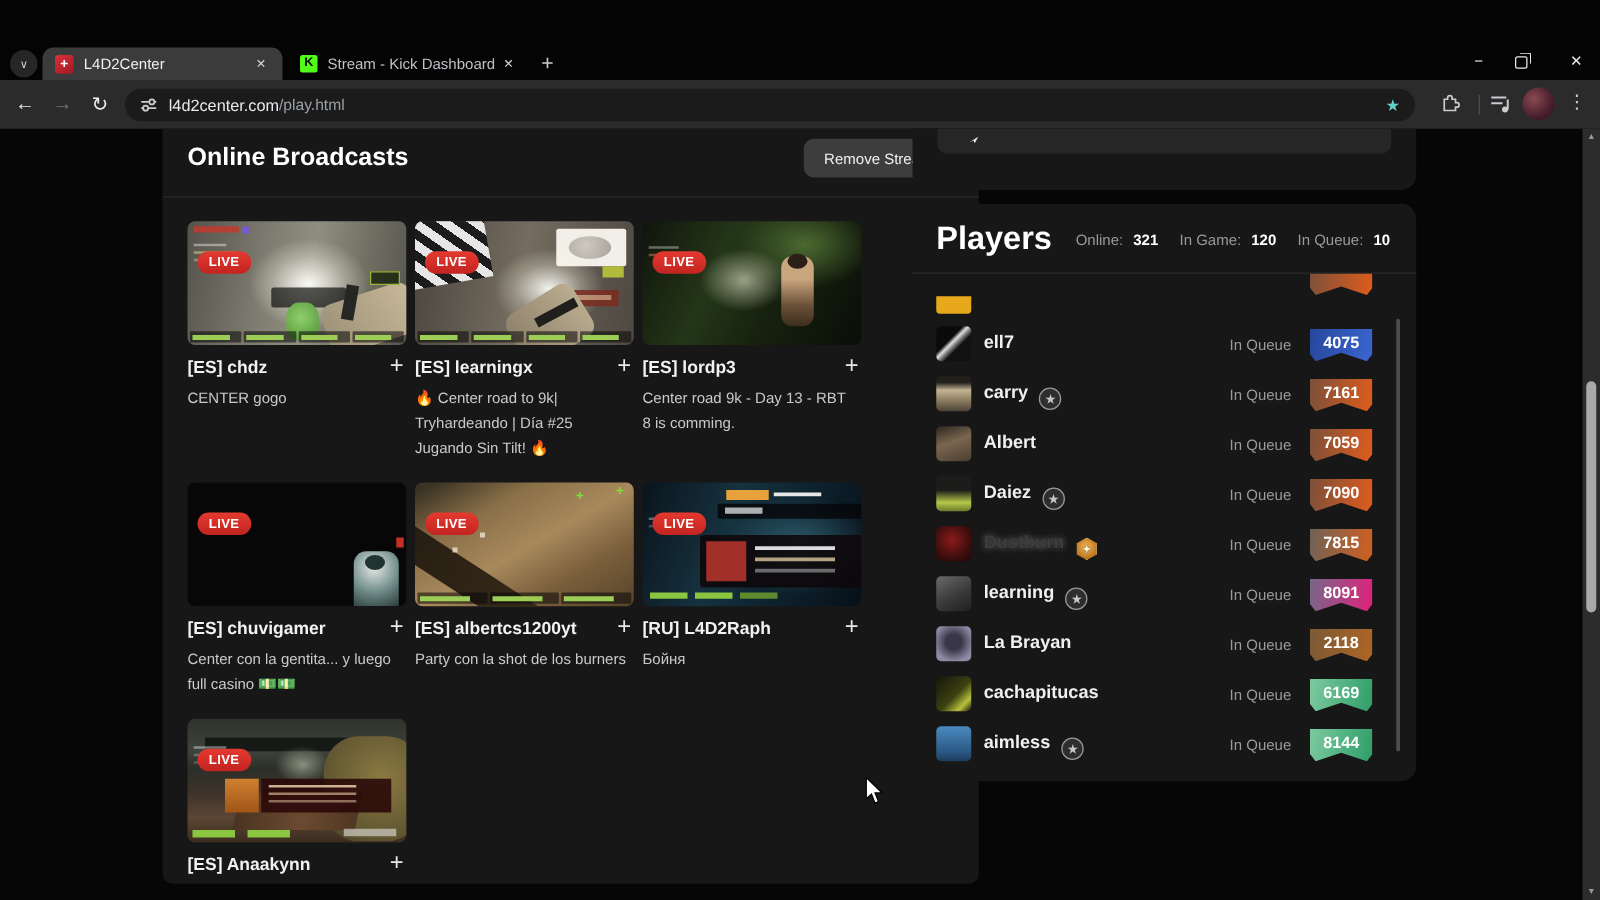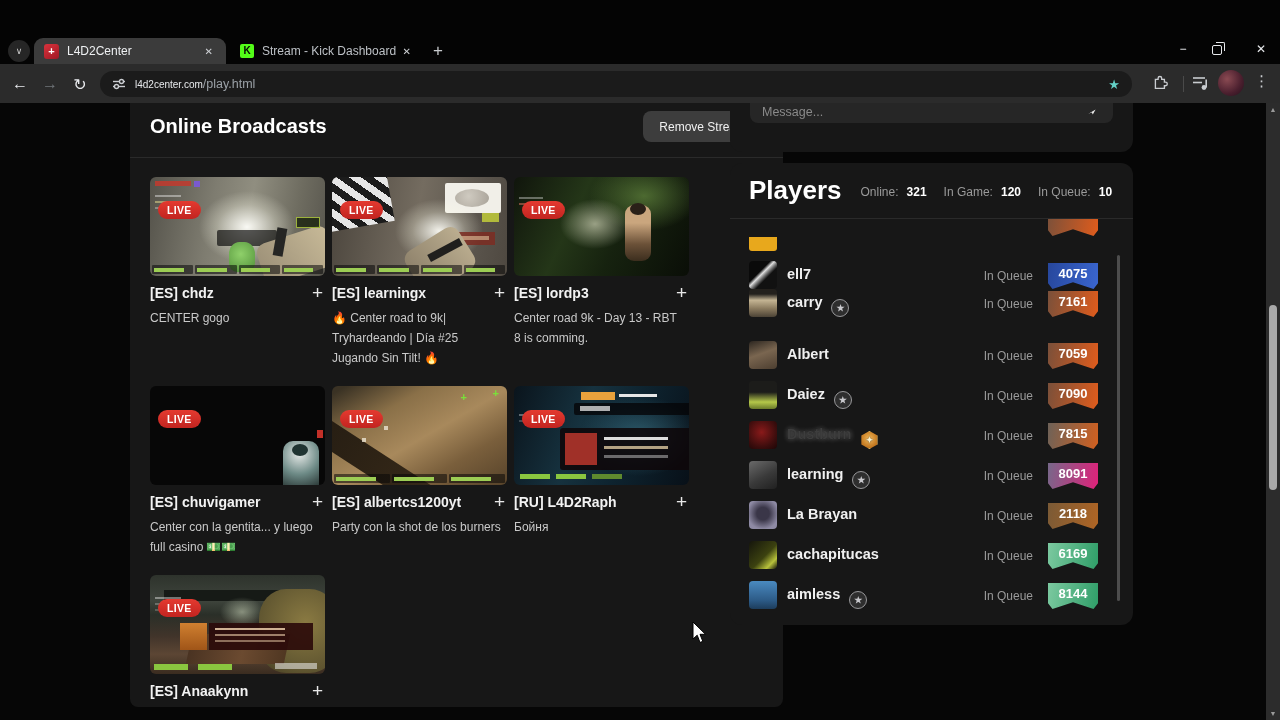--- a/index.html
+++ b/index.html
@@ -26,21 +26,21 @@
   .restore-ico{position:absolute;top:45px;left:1212px;width:10px;height:10px;border:1.3px solid #e8eaed;border-radius:2px;}
   .restore-ico::before{content:'';position:absolute;right:-4px;top:-4px;width:8px;height:8px;
       border:1.3px solid #e8eaed;border-left:none;border-bottom:none;border-radius:0 2px 0 0;}
 
   .toolbar{position:absolute;top:64px;left:0;width:1280px;height:39px;background:#2b2b2b;}
   .navbtn{position:absolute;top:8px;width:24px;height:24px;display:flex;align-items:center;justify-content:center;
       font-size:16px;color:#e8eaed;border-radius:50%;}
   .navbtn.disabled{color:#70757a;}
   .urlbar{position:absolute;left:100px;top:7px;width:1032px;height:26px;border-radius:13px;background:#1b1b1b;
       display:flex;align-items:center;padding:0 12px;}
-  .url-host{font-size:10px;color:#e8eaed;margin-left:9px;}
+  .url-host{font-size:13px;color:#e8eaed;margin-left:9px;}
   .url-path{font-size:12.5px;color:#9aa0a6;}
   .url-star{margin-left:auto;color:#63d0c6;font-size:13px;}
   .bar-ico{position:absolute;top:9px;color:#c9ccd0;font-size:13px;}
   .avatar-chip{position:absolute;left:1218px;top:6px;width:26px;height:26px;border-radius:50%;
       background:radial-gradient(circle at 35% 35%,#8a4a52,#4a1f2e 60%,#24101c);}
   .tb-sep{position:absolute;left:1183px;top:12px;width:1px;height:16px;background:#4a4a4a;}
 
   
   .vscroll{position:absolute;right:0;top:103px;width:14px;height:617px;background:#2c2c2c;}
   .vscroll .arr{position:absolute;left:0;width:14px;text-align:center;font-size:7px;color:#9a9a9a;}
@@ -421,21 +421,20 @@
       </div>
       <div class="trow">
           <span class="tname">[ES] Anaakynn</span>
           <span class="tadd">+</span>
         </div>
     </div>
   </div>
 
   <div class="chatpanel">
     <div class="msgbox">
-      <input type="text" placeholder="Message..." style="">
       <svg class="sendbtn" width="18" height="14" viewBox="0 0 20 15">
         <path d="M1 12 L19 1 L12 14 L9.5 8.5 Z" fill="#e8e8e8"></path>
       </svg>
     </div>
   </div>
 
   <div class="ppanel">
     <div class="phead">
       <span class="ptitle">Players</span>
       <div class="pstats">
@@ -451,21 +450,21 @@
       <div class="partial-av"></div>
       <div class="partial-ribbon" style="background: linear-gradient(100deg, rgb(122, 80, 58), rgb(224, 92, 28));"></div>
 
       <div class="prow" style="top:36px;">
         <div class="pav av-ell7"></div>
         <div class="pname"><span>ell7</span></div>
         <div class="pstatus">In Queue</div>
         <div class="ribbon" style="background: linear-gradient(100deg, rgb(39, 71, 156), rgb(58, 102, 208));">4075</div>
       </div>
 
-      <div class="prow" style="top:64px;">
+      <div class="prow" style="top:76px;">
         <div class="pav av-carry"></div>
         <div class="pname"><span>carry</span><span class="pbadge">★</span></div>
         <div class="pstatus">In Queue</div>
         <div class="ribbon" style="background: linear-gradient(100deg, rgb(122, 80, 58), rgb(224, 92, 28));">7161</div>
       </div>
 
       <div class="prow" style="top:116px;">
         <div class="pav av-albert"></div>
         <div class="pname"><span>Albert</span></div>
         <div class="pstatus">In Queue</div>

